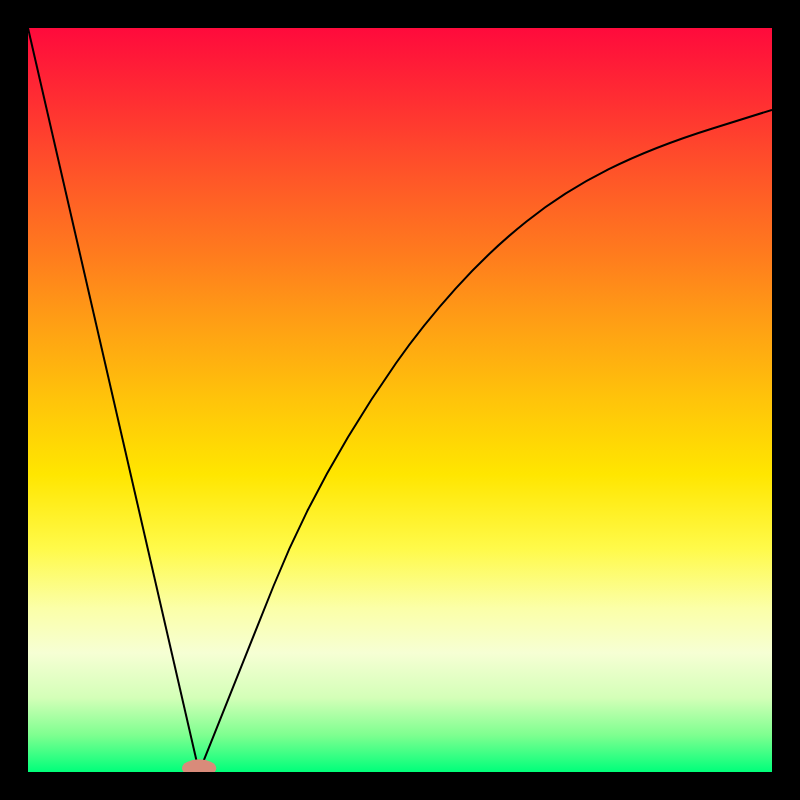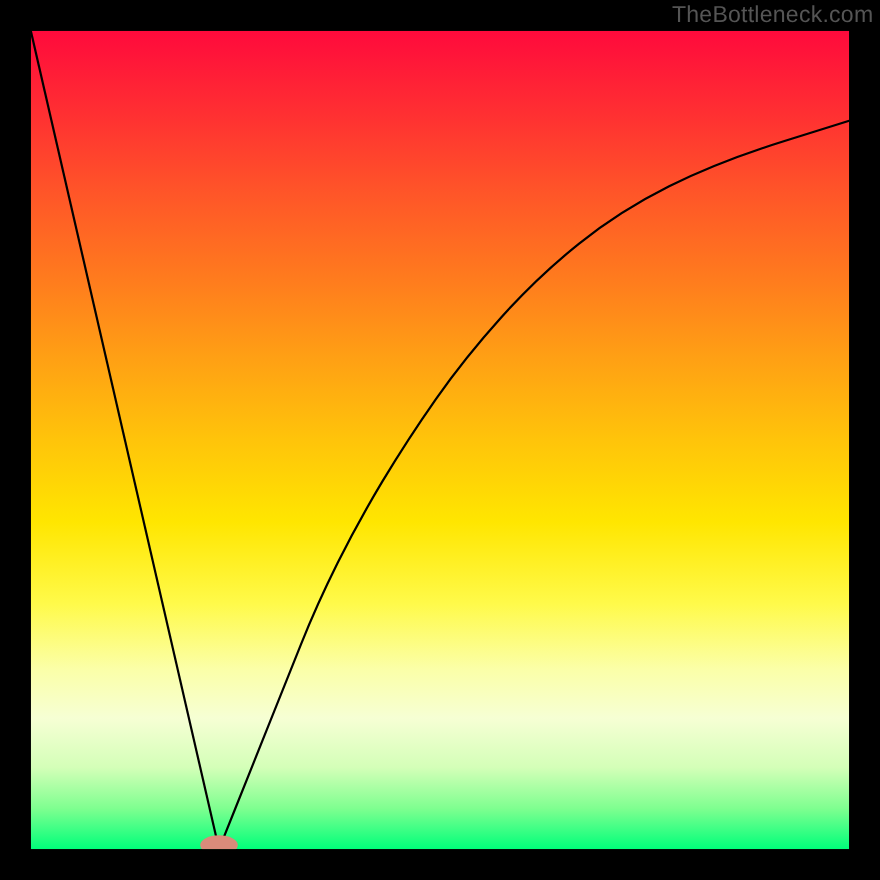--- a/index.html
+++ b/index.html
@@ -57,21 +57,20 @@
     font-weight: 500;
     letter-spacing: 0.2px;
     user-select: none;
   }
 </style>
 </head>
 <body>
 
 <div class="frame">
 
-  <div class="watermark">TheBottleneck.com</div>
 
   <div class="plot-wrap">
     <svg class="plot" viewBox="0 0 100 100" preserveAspectRatio="none">
       <path id="left-branch-path" fill="none" stroke="#000000" stroke-width="2" vector-effect="non-scaling-stroke" d="M0 0 L23 100"></path>
       <path id="right-branch-path" fill="none" stroke="#000000" stroke-width="2" vector-effect="non-scaling-stroke" d="M 23 100 Q 23 100 25 95 Q 27 90 29 85 Q 31 80 33 75 Q 35 70 37.5 65 Q 40 60 43 55 Q 46 50 49.5 45 Q 53 40 57.5 35 Q 62 30 67 26 Q 72 22 78 19 Q 84 16 92 13.5 T 100 11"></path>
       <ellipse id="min-marker" cx="23" cy="99.5" rx="2.3" ry="1.2" fill="#d98b7a"></ellipse>
     </svg>
   </div>
 
 </div>

